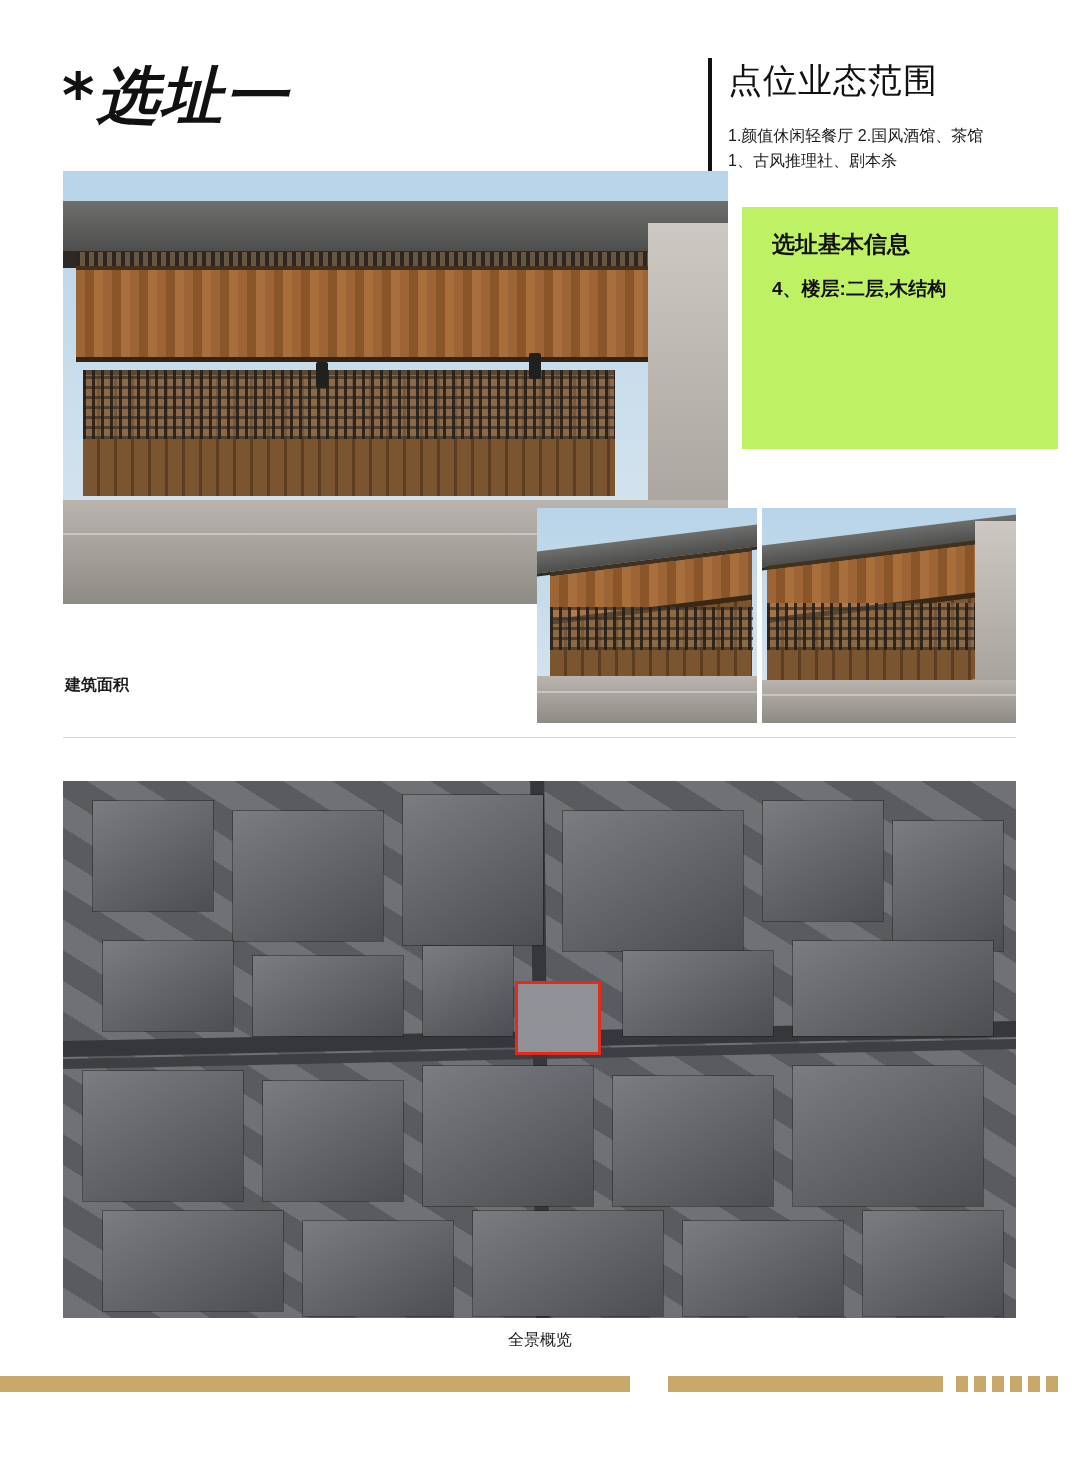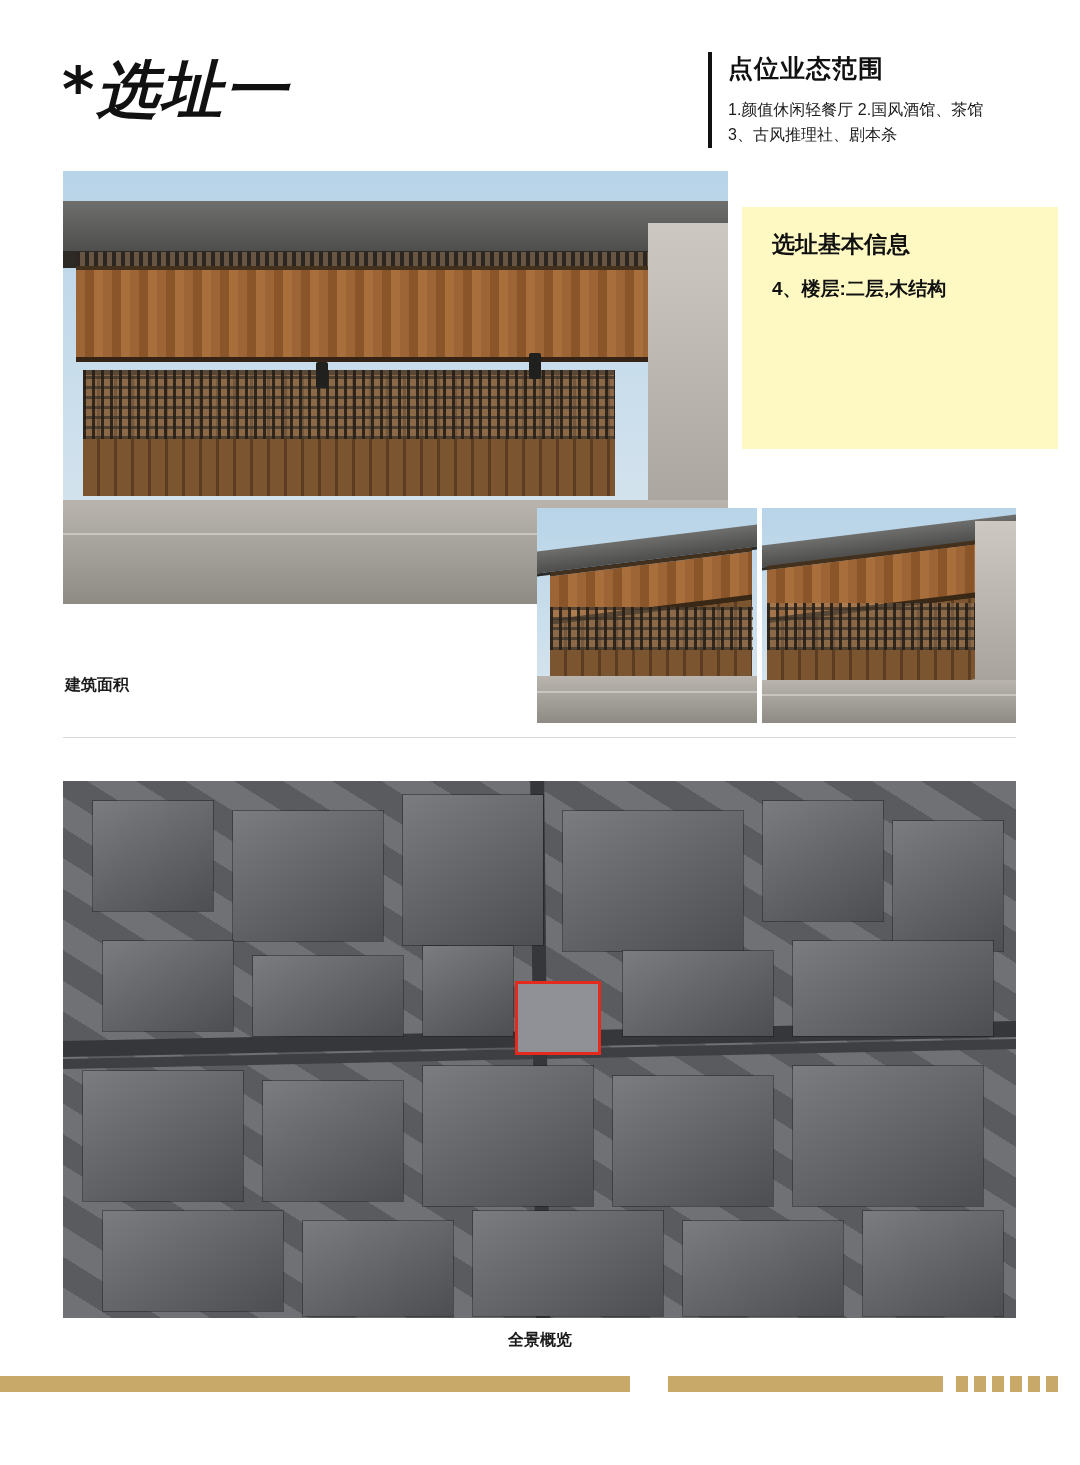--- a/index.html
+++ b/index.html
@@ -12,21 +12,21 @@
     height: 1465px;
     position: relative;
     font-family: "Liberation Sans", "DejaVu Sans", sans-serif;
     color: #1b1b1b;
     overflow: hidden;
   }
 
   
   .header {
     position: absolute;
-    top: 10px; left: 0;
+    top: 16px; left: 0;
     width: 886px;
     height: 160px;
   }
   .title {
     position: absolute;
     left: 62px;
     top: 38px;
     font-size: 62px;
     font-weight: 800;
     letter-spacing: 2px;
@@ -36,25 +36,25 @@
     white-space: nowrap;
   }
   .scope-block {
     position: absolute;
     left: 708px;
     top: 42px;
     padding-left: 16px;
     border-left: 4px solid #111;
   }
   .scope-title {
-    font-size: 25px;
-    font-weight: 700;
+    font-size: 34px;
+    font-weight: 400;
     letter-spacing: 1px;
     color: #111;
-    margin-bottom: 13px;
+    margin-bottom: 20px;
   }
   .scope-line {
     font-size: 16px;
     line-height: 1.55;
     color: #1b1b1b;
     white-space: nowrap;
   }
 
   
   .photo-main {
@@ -85,21 +85,21 @@
     background: #7d7f82;
   }
 
   
   .info-panel {
     position: absolute;
     left: 742px;
     top: 207px;
     width: 316px;
     height: 242px;
-    background: #fef9c3;
+    background: #bef264;
     padding: 22px 26px 0 30px;
     box-sizing: border-box;
   }
   .info-title {
     font-size: 23px;
     font-weight: 800;
     color: #111;
     margin-bottom: 16px;
   }
   .info-line {
@@ -150,21 +150,21 @@
     border: 3px solid #e42a1d;
     box-sizing: border-box;
   }
   .caption-aerial {
     position: absolute;
     left: 0;
     top: 1330px;
     width: 1080px;
     text-align: center;
     font-size: 16px;
-    font-weight: 700;
+    font-weight: 400;
     color: #1b1b1b;
   }
 
   
   .footer {
     position: absolute;
     left: 0;
     top: 1376px;
     width: 1080px;
     height: 40px;
@@ -264,21 +264,21 @@
 </style>
 </head>
 <body>
 
 <div class="header">
   <div class="title">*选址一</div>
 
   <div class="scope-block">
     <div class="scope-title">点位业态范围</div>
     <div class="scope-line">1.颜值休闲轻餐厅  2.国风酒馆、茶馆</div>
-    <div class="scope-line">3、古风推理社、剧本杀</div>
+    <div class="scope-line">1、古风推理社、剧本杀</div>
   </div>
 </div>
 
 <div class="photo-main">
   <div class="sky"></div>
   <div class="roof-main"></div>
   <div class="eave"></div>
   <div class="lattice-band"></div>
   <div class="wood-upper"></div>
   <div class="wood-lower"></div>

